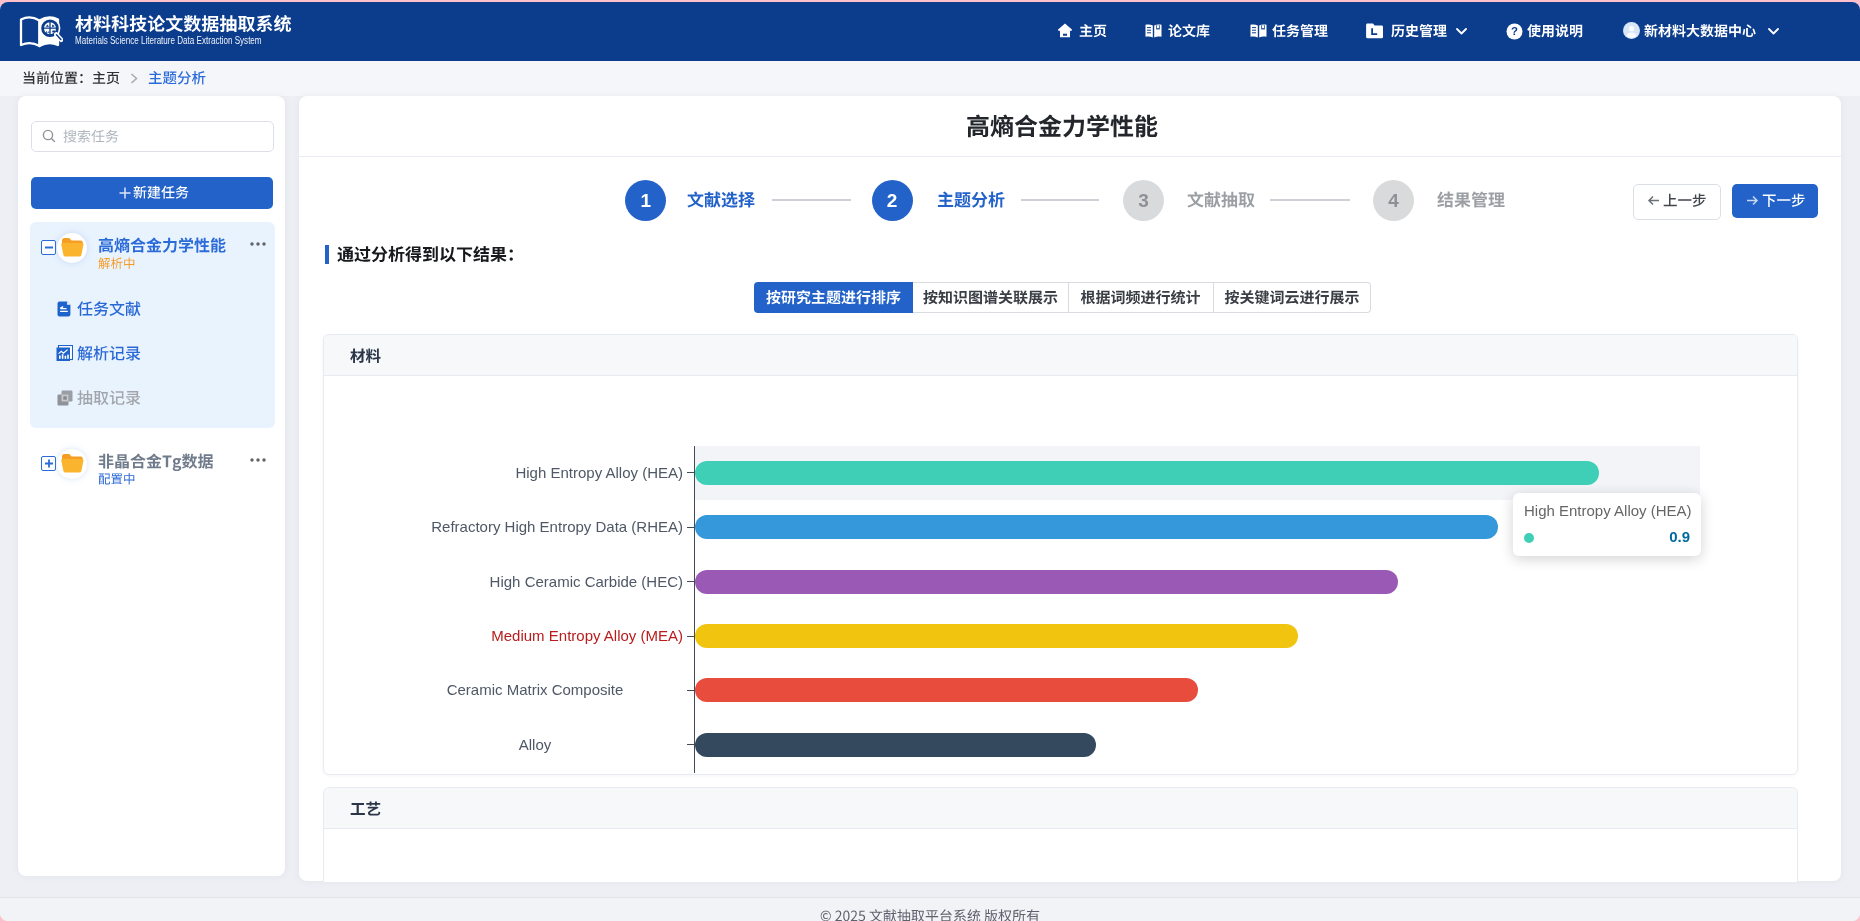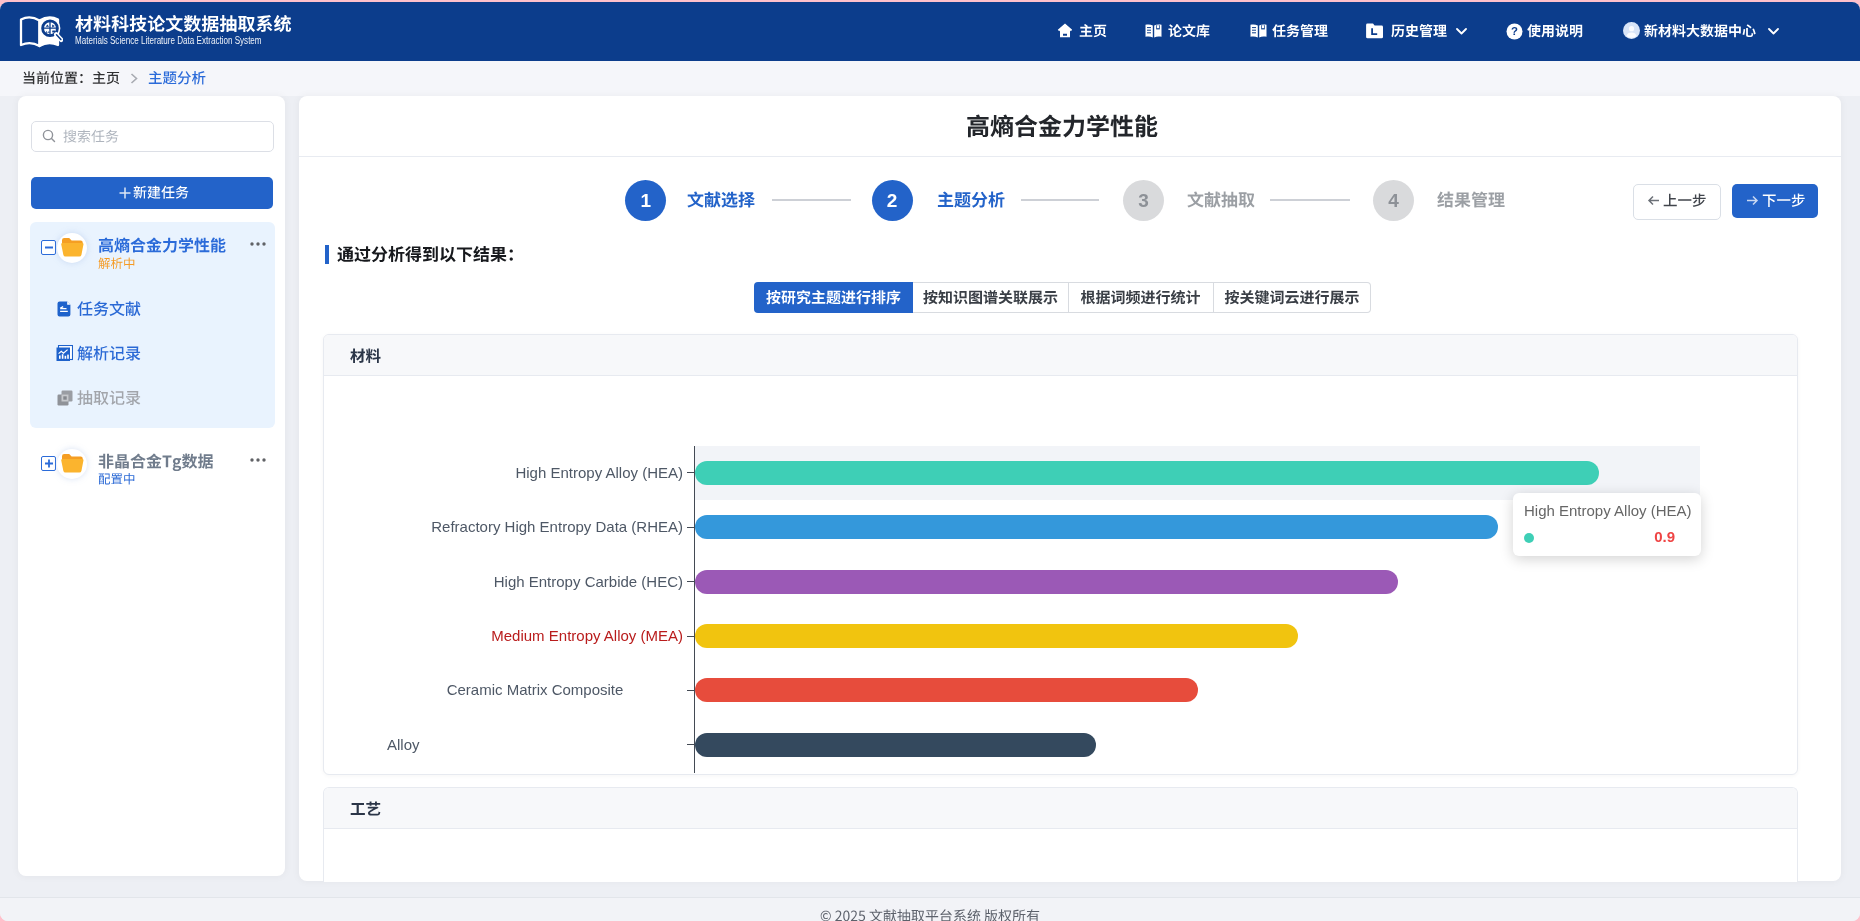--- a/index.html
+++ b/index.html
@@ -171,34 +171,34 @@
       <div style="position:absolute;left:695px;top:445.6px;width:1005px;height:54.4px;background:#f2f4f8"></div>
       <div style="position:absolute;left:694px;top:446px;width:1px;height:327px;background:#434a54"></div>
       <div style="position:absolute;left:695px;top:460.8px;width:904px;height:24px;background:#3ecfb6;border-radius:12px"></div>
       <div style="position:absolute;left:687px;top:472.3px;width:7px;height:1px;background:#434a54"></div>
       <div style="position:absolute;left:387px;top:463.8px;width:296px;height:18px;font:15px 'Liberation Sans',sans-serif;color:#4e5866;text-align:right;line-height:18px">High Entropy Alloy (HEA)</div>
       <div style="position:absolute;left:695px;top:515.2px;width:803px;height:24px;background:#3498db;border-radius:12px"></div>
       <div style="position:absolute;left:687px;top:526.7px;width:7px;height:1px;background:#434a54"></div>
       <div style="position:absolute;left:387px;top:518.2px;width:296px;height:18px;font:15px 'Liberation Sans',sans-serif;color:#4e5866;text-align:right;line-height:18px">Refractory High Entropy Data (RHEA)</div>
       <div style="position:absolute;left:695px;top:569.6px;width:703px;height:24px;background:#9b59b6;border-radius:12px"></div>
       <div style="position:absolute;left:687px;top:581.1px;width:7px;height:1px;background:#434a54"></div>
-      <div style="position:absolute;left:387px;top:572.6px;width:296px;height:18px;font:15px 'Liberation Sans',sans-serif;color:#4e5866;text-align:right;line-height:18px">High Entropy Carbide (HEC)</div>
+      <div style="position:absolute;left:387px;top:572.6px;width:296px;height:18px;font:15px 'Liberation Sans',sans-serif;color:#4e5866;text-align:right;line-height:18px">High Ceramic Carbide (HEC)</div>
       <div style="position:absolute;left:695px;top:624.0px;width:603px;height:24px;background:#f1c40f;border-radius:12px"></div>
       <div style="position:absolute;left:687px;top:635.5px;width:7px;height:1px;background:#434a54"></div>
       <div style="position:absolute;left:387px;top:627.0px;width:296px;height:18px;font:15px 'Liberation Sans',sans-serif;color:#b91c1c;text-align:right;line-height:18px">Medium Entropy Alloy (MEA)</div>
       <div style="position:absolute;left:695px;top:678.4000000000001px;width:503px;height:24px;background:#e74c3c;border-radius:12px"></div>
       <div style="position:absolute;left:687px;top:689.9000000000001px;width:7px;height:1px;background:#434a54"></div>
       <div style="position:absolute;left:387px;top:681.4000000000001px;width:296px;height:18px;font:15px 'Liberation Sans',sans-serif;color:#4e5866;text-align:center;line-height:18px">Ceramic Matrix Composite</div>
       <div style="position:absolute;left:695px;top:732.8000000000001px;width:401px;height:24px;background:#34495e;border-radius:12px"></div>
       <div style="position:absolute;left:687px;top:744.3000000000001px;width:7px;height:1px;background:#434a54"></div>
-      <div style="position:absolute;left:387px;top:735.8000000000001px;width:296px;height:18px;font:15px 'Liberation Sans',sans-serif;color:#4e5866;text-align:left;line-height:18px">Alloy</div>
+      <div style="position:absolute;left:387px;top:735.8000000000001px;width:296px;height:18px;font:15px 'Liberation Sans',sans-serif;color:#4e5866;text-align:center;line-height:18px">Alloy</div>
       <div style="position:absolute;left:1513px;top:493px;width:188px;height:63px;background:#fff;border-radius:6px;box-shadow:0 3px 14px rgba(0,0,0,0.18);z-index:60">
 <div style="position:absolute;left:11px;top:9px;font:15px 'Liberation Sans',sans-serif;color:#666">High Entropy Alloy (HEA)</div>
 <div style="position:absolute;left:11px;top:40px;width:10px;height:10px;border-radius:50%;background:#3ecfb6"></div>
-<div style="position:absolute;right:26px;top:35px;font:bold 15px 'Liberation Sans',sans-serif;color:#ef4444">0.9</div>
+<div style="position:absolute;right:11px;top:35px;font:bold 15px 'Liberation Sans',sans-serif;color:#0369a1">0.9</div>
 </div>
       <div style="position:absolute;left:323px;top:787px;width:1475px;height:95px;background:#fff;border:1px solid #e7eaf0;border-radius:6px 6px 0 0;border-bottom:none;box-sizing:border-box"></div>
       <div style="position:absolute;left:324px;top:788px;width:1473px;height:41px;background:#f7f8fa;border-bottom:1px solid #e7eaf0;border-radius:5px 5px 0 0;box-sizing:border-box"></div>
       <div style="position:absolute;left:0;top:897px;width:1860px;height:26px;background:#f2f3f7;border-top:1px solid #e2e5ea"></div>
 <svg style="position:absolute;left:0;top:0;z-index:50;pointer-events:none" width="1860" height="923" viewBox="0 0 1860 923">
 <path fill="#ffffff" d="M88.4 15.2V18.9H83.6V20.9H87.7C86.4 23.6 84.2 26.2 82 27.6C82.6 28.1 83.2 28.8 83.6 29.4C85.3 28.1 87 26.1 88.4 23.9V29.4C88.4 29.7 88.3 29.8 87.9 29.8C87.6 29.8 86.5 29.8 85.5 29.8C85.8 30.4 86.1 31.4 86.2 32C87.8 32 88.9 31.9 89.7 31.6C90.4 31.2 90.7 30.6 90.7 29.4V20.9H92.4V18.9H90.7V15.2ZM78.6 15.1V18.9H75.8V20.9H78.3C77.7 23.1 76.6 25.5 75.3 26.9C75.7 27.5 76.2 28.4 76.4 29.1C77.2 28.1 78 26.6 78.6 25.1V32H80.8V23.9C81.4 24.6 82 25.5 82.3 26L83.6 24.2C83.2 23.7 81.5 22 80.8 21.4V20.9H83.1V18.9H80.8V15.1ZM93.7 16.6C94.1 17.9 94.5 19.7 94.5 20.8L96.1 20.4C96.1 19.3 95.7 17.6 95.2 16.2ZM99.6 16.1C99.4 17.4 99 19.2 98.6 20.4L100 20.8C100.5 19.7 101 18 101.5 16.5ZM102.1 17.6C103.1 18.3 104.4 19.2 104.9 19.9L106 18.3C105.4 17.6 104.2 16.7 103.1 16.1ZM101.3 22.1C102.3 22.8 103.7 23.7 104.2 24.4L105.3 22.7C104.7 22 103.3 21.1 102.3 20.6ZM93.7 21.2V23.2H95.8C95.2 24.8 94.3 26.7 93.4 27.9C93.7 28.4 94.2 29.4 94.4 30.1C95.2 29 95.9 27.3 96.5 25.6V32H98.5V25.7C99 26.5 99.5 27.4 99.8 28L101.1 26.3C100.7 25.8 99 23.8 98.5 23.3V23.2H101.1V21.2H98.5V15.2H96.5V21.2ZM101.1 26.4 101.4 28.4 106.5 27.5V32H108.5V27.1L110.7 26.8L110.3 24.8L108.5 25.1V15.1H106.5V25.4ZM119.8 17.4C120.7 18.2 121.9 19.4 122.4 20.2L124 18.8C123.4 18 122.2 17 121.2 16.2ZM119.1 22.2C120.1 23 121.4 24.2 122 25L123.4 23.6C122.8 22.8 121.5 21.7 120.5 21ZM117.6 15.3C116.1 15.9 113.9 16.5 111.8 16.8C112.1 17.2 112.3 18 112.4 18.5C113 18.4 113.7 18.3 114.4 18.2V20.2H111.7V22.2H114.1C113.5 24 112.5 25.9 111.5 27.1C111.8 27.6 112.3 28.5 112.5 29.1C113.2 28.2 113.9 27 114.4 25.6V32H116.5V24.7C116.9 25.4 117.4 26.2 117.6 26.7L118.9 25C118.5 24.6 117 22.8 116.5 22.4V22.2H118.9V20.2H116.5V17.8C117.3 17.6 118.1 17.3 118.8 17.1ZM118.6 26.8 118.9 28.8 124.4 27.9V32H126.5V27.5L128.6 27.1L128.3 25.1L126.5 25.4V15.1H124.4V25.8ZM140 15.1V17.7H136.1V19.7H140V21.9H136.4V23.8H137.4L136.8 24C137.5 25.6 138.3 27.1 139.4 28.3C138.1 29.1 136.7 29.7 135.1 30.1C135.5 30.5 136 31.5 136.2 32C138 31.5 139.6 30.8 141 29.8C142.2 30.8 143.7 31.6 145.5 32.1C145.8 31.5 146.4 30.6 146.9 30.2C145.2 29.8 143.8 29.2 142.7 28.4C144.2 26.9 145.3 24.9 146 22.4L144.6 21.8L144.3 21.9H142.1V19.7H146.2V17.7H142.1V15.1ZM138.9 23.8H143.3C142.8 25.1 142 26.1 141 27C140.1 26.1 139.4 25 138.9 23.8ZM132 15.1V18.6H129.9V20.6H132V23.8C131.1 24 130.3 24.2 129.6 24.3L130.2 26.4L132 25.9V29.7C132 29.9 131.9 30 131.6 30C131.4 30 130.6 30 129.9 30C130.2 30.6 130.4 31.4 130.5 32C131.8 32 132.7 31.9 133.3 31.6C133.9 31.2 134.1 30.7 134.1 29.7V25.4L136 24.8L135.7 22.8L134.1 23.3V20.6H135.9V18.6H134.1V15.1ZM148.7 16.8C149.8 17.7 151.4 18.9 152 19.8L153.5 18.1C152.7 17.3 151.2 16.1 150.1 15.3ZM161.5 22.6C160.4 23.4 158.8 24.3 157.3 25V21.9H155.9C157.2 20.7 158.2 19.4 159.1 18C160.3 20.1 161.9 22 163.6 23.2C163.9 22.7 164.6 21.9 165.1 21.5C163.2 20.3 161.3 18.1 160.2 16.1L160.4 15.5L158.1 15.1C157.2 17.3 155.4 19.8 152.7 21.7C153.2 22.1 153.9 22.9 154.2 23.4C154.5 23.1 154.8 22.9 155.1 22.6V28.7C155.1 30.9 155.8 31.5 158.2 31.5C158.7 31.5 161 31.5 161.5 31.5C163.5 31.5 164.2 30.7 164.4 27.9C163.8 27.8 162.9 27.4 162.4 27.1C162.3 29.2 162.2 29.6 161.3 29.6C160.8 29.6 158.9 29.6 158.4 29.6C157.5 29.6 157.3 29.5 157.3 28.7V27.1C159.1 26.4 161.2 25.4 162.9 24.4ZM147.8 20.7V22.8H150.3V28.5C150.3 29.4 149.8 30.1 149.4 30.4C149.7 30.7 150.3 31.5 150.5 31.9C150.8 31.5 151.4 31 154.6 28.4C154.3 28 154 27.1 153.8 26.5L152.3 27.7V20.7ZM172.7 15.6C173.1 16.4 173.5 17.4 173.7 18.2H166V20.3H168.9C169.9 22.8 171.1 25 172.7 26.8C170.9 28.3 168.5 29.3 165.7 30C166.1 30.5 166.8 31.5 167 32C169.9 31.2 172.3 30 174.3 28.4C176.2 30 178.6 31.1 181.4 31.9C181.7 31.3 182.4 30.4 182.9 29.9C180.2 29.3 177.9 28.2 176 26.8C177.6 25 178.8 22.9 179.8 20.3H182.5V18.2H174.7L176.2 17.7C176 17 175.5 15.8 175 15ZM174.4 25.3C173 23.9 171.9 22.2 171.1 20.3H177.3C176.6 22.3 175.6 23.9 174.4 25.3ZM190.9 15.4C190.6 16 190.1 17 189.7 17.7L191.1 18.3C191.6 17.7 192.2 16.9 192.8 16.1ZM190 26.2C189.7 26.8 189.3 27.3 188.8 27.8L187.3 27.1L187.9 26.2ZM184.7 27.8C185.6 28.1 186.5 28.6 187.3 29C186.3 29.6 185.1 30.1 183.8 30.4C184.1 30.8 184.5 31.5 184.7 32C186.4 31.6 187.8 30.9 189 30C189.6 30.3 190 30.6 190.4 30.9L191.7 29.5C191.3 29.3 190.9 29 190.4 28.7C191.3 27.7 192 26.4 192.5 24.8L191.3 24.3L191 24.4H188.7L189 23.7L187.1 23.4C187 23.7 186.8 24.1 186.7 24.4H184.4V26.2H185.8C185.4 26.8 185.1 27.3 184.7 27.8ZM184.5 16.1C184.9 16.8 185.4 17.7 185.5 18.3H184.1V20H186.7C185.9 20.9 184.8 21.7 183.7 22.1C184.1 22.5 184.6 23.2 184.8 23.7C185.7 23.2 186.7 22.5 187.5 21.7V23.3H189.5V21.3C190.2 21.9 190.9 22.5 191.3 22.8L192.4 21.3C192.1 21.1 191.1 20.5 190.3 20H192.9V18.3H189.5V15.1H187.5V18.3H185.6L187.1 17.7C187 17.1 186.5 16.1 186.1 15.5ZM194.3 15.2C193.9 18.4 193.1 21.5 191.7 23.4C192.1 23.7 192.9 24.4 193.2 24.8C193.6 24.3 193.9 23.7 194.2 23.1C194.5 24.5 194.9 25.8 195.5 26.9C194.5 28.4 193.2 29.6 191.4 30.4C191.7 30.8 192.3 31.7 192.5 32.1C194.2 31.3 195.5 30.2 196.5 28.8C197.3 30.1 198.3 31.1 199.6 31.9C199.9 31.4 200.5 30.6 201 30.2C199.6 29.5 198.5 28.3 197.7 26.9C198.5 25.1 199.1 23 199.4 20.5H200.6V18.5H195.7C196 17.5 196.2 16.5 196.3 15.5ZM197.4 20.5C197.2 22 197 23.4 196.5 24.6C196.1 23.3 195.7 21.9 195.5 20.5ZM210.1 26.2V32H211.9V31.5H216.3V32H218.2V26.2H215V24.5H218.6V22.7H215V21.1H218.1V15.9H208.2V21.4C208.2 24.2 208.1 28.2 206.3 30.8C206.8 31.1 207.7 31.7 208 32.1C209.4 30.1 210 27.1 210.2 24.5H213V26.2ZM210.3 17.7H216.1V19.3H210.3ZM210.3 21.1H213V22.7H210.3L210.3 21.4ZM211.9 29.8V28H216.3V29.8ZM203.9 15.2V18.6H202V20.5H203.9V23.8L201.7 24.3L202.2 26.4L203.9 25.9V29.5C203.9 29.8 203.8 29.8 203.6 29.8C203.4 29.8 202.8 29.8 202.1 29.8C202.4 30.4 202.6 31.3 202.7 31.8C203.8 31.8 204.6 31.7 205.2 31.4C205.7 31.1 205.9 30.5 205.9 29.5V25.3L207.7 24.8L207.5 22.8L205.9 23.2V20.5H207.7V18.6H205.9V15.2ZM222.2 15.1V18.5H220V20.5H222.2V23.8C221.3 24 220.5 24.2 219.8 24.4L220.3 26.4L222.2 25.9V29.8C222.2 30 222.1 30.1 221.9 30.1C221.7 30.1 220.9 30.1 220.2 30.1C220.5 30.7 220.7 31.5 220.8 32.1C222.1 32.1 222.9 32 223.5 31.7C224.1 31.4 224.3 30.8 224.3 29.8V25.4L226.2 24.8L226 22.9L224.3 23.3V20.5H226V18.5H224.3V15.1ZM228.5 25.9H230.3V28.6H228.5ZM228.5 23.8V21.2H230.3V23.8ZM234.3 25.9V28.6H232.4V25.9ZM234.3 23.8H232.4V21.2H234.3ZM230.3 15.2V19.2H226.5V32H228.5V30.7H234.3V31.9H236.5V19.2H232.4V15.2ZM252.2 19.1C251.9 21.1 251.4 23 250.7 24.6C250 23 249.5 21.1 249.2 19.1ZM246.6 17V19.1H247.2C247.7 22 248.4 24.7 249.5 26.9C248.6 28.4 247.4 29.7 246 30.5C246.5 30.8 247.1 31.6 247.4 32.1C248.6 31.2 249.7 30.2 250.7 28.9C251.5 30.1 252.4 31.1 253.6 31.9C254 31.4 254.6 30.6 255.1 30.3C253.8 29.5 252.7 28.4 251.9 27C253.2 24.5 254.1 21.3 254.5 17.3L253.1 17L252.8 17ZM238.1 27.8 238.5 29.8 243.3 29V32H245.4V28.6L247 28.4L246.8 26.6L245.4 26.8V17.8H246.5V15.9H238.3V17.8H239.3V27.6ZM241.3 17.8H243.3V19.6H241.3ZM241.3 21.5H243.3V23.4H241.3ZM241.3 25.3H243.3V27.1L241.3 27.3ZM259.9 26.6C259 27.7 257.6 28.9 256.2 29.7C256.7 30 257.6 30.7 258.1 31.1C259.4 30.2 261 28.7 262.1 27.3ZM266.6 27.6C268 28.6 269.8 30.1 270.6 31.1L272.5 29.8C271.6 28.8 269.8 27.4 268.4 26.5ZM267.1 22.5C267.4 22.8 267.7 23.2 268.1 23.6L262.7 23.9C265 22.8 267.3 21.3 269.5 19.7L267.9 18.3C267.1 18.9 266.2 19.6 265.3 20.2L261.7 20.4C262.8 19.6 263.9 18.8 264.8 17.9C267.1 17.6 269.3 17.3 271.2 16.9L269.6 15.1C266.6 15.8 261.6 16.3 257.2 16.4C257.4 16.9 257.6 17.8 257.7 18.3C259 18.3 260.4 18.2 261.8 18.1C260.8 19 259.9 19.7 259.5 19.9C259 20.3 258.6 20.5 258.1 20.6C258.4 21.1 258.7 22.1 258.7 22.5C259.2 22.3 259.7 22.2 262.6 22C261.4 22.7 260.4 23.2 259.9 23.5C258.7 24 258 24.3 257.3 24.4C257.6 25 257.9 26 257.9 26.4C258.5 26.1 259.4 26 263.5 25.7V29.7C263.5 29.8 263.4 29.9 263.1 29.9C262.8 29.9 261.7 29.9 260.8 29.9C261.1 30.4 261.4 31.4 261.5 32C262.9 32 263.9 32 264.7 31.6C265.5 31.3 265.7 30.8 265.7 29.7V25.5L269.4 25.2C269.9 25.8 270.3 26.3 270.5 26.8L272.2 25.8C271.5 24.6 270 22.9 268.7 21.7ZM285.8 24.2V29.3C285.8 31.1 286.2 31.8 287.8 31.8C288.1 31.8 288.7 31.8 289 31.8C290.4 31.8 290.9 30.9 291.1 28.1C290.5 28 289.7 27.6 289.2 27.2C289.2 29.5 289.1 29.9 288.8 29.9C288.7 29.9 288.3 29.9 288.2 29.9C288 29.9 287.9 29.9 287.9 29.3V24.2ZM282.4 24.3C282.3 27.3 282.1 29.2 279.3 30.4C279.8 30.8 280.4 31.6 280.6 32.2C283.9 30.6 284.4 28.1 284.5 24.3ZM274.2 29.2 274.7 31.3C276.4 30.7 278.6 29.8 280.7 29L280.3 27.1C278 27.9 275.7 28.8 274.2 29.2ZM284 15.6C284.2 16.2 284.5 16.9 284.7 17.5H280.7V19.4H283.5C282.8 20.4 281.9 21.5 281.6 21.9C281.2 22.2 280.6 22.4 280.2 22.5C280.4 22.9 280.8 24 280.9 24.5C281.5 24.3 282.4 24.1 288.5 23.5C288.8 24 289 24.4 289.1 24.8L291 23.8C290.5 22.7 289.3 21 288.4 19.8L286.7 20.6C287 21 287.3 21.4 287.6 21.8L284 22.1C284.7 21.3 285.4 20.3 286.1 19.4H290.8V17.5H285.8L286.9 17.2C286.8 16.6 286.4 15.7 286 15.1ZM274.6 23C274.9 22.9 275.3 22.8 276.8 22.6C276.2 23.4 275.7 24 275.5 24.2C274.9 24.9 274.5 25.3 274.1 25.4C274.3 25.9 274.6 27 274.8 27.4C275.2 27.1 276 26.8 280.3 25.9C280.2 25.4 280.2 24.6 280.3 24L277.8 24.5C278.9 23.1 280 21.5 280.9 19.9L279 18.7C278.7 19.4 278.3 20 278 20.6L276.7 20.7C277.7 19.3 278.6 17.6 279.3 16L277.1 15C276.5 17 275.4 19.2 275 19.8C274.6 20.4 274.3 20.7 273.9 20.9C274.1 21.5 274.5 22.6 274.6 23Z"></path>
         <path fill="#fff" d="M1083.8 25.1C1084.5 25.5 1085.3 26.2 1085.9 26.8H1080.3V28.4H1085.1V30.8H1081.1V32.5H1085.1V35.2H1079.7V36.8H1092.3V35.2H1086.9V32.5H1091V30.8H1086.9V28.4H1091.6V26.8H1087.2L1087.9 26.2C1087.3 25.6 1086.1 24.7 1085.2 24.1ZM1099.2 29.7V32.2C1099.2 33.6 1098.4 35 1093.6 35.9C1093.9 36.3 1094.4 36.9 1094.6 37.3C1099.8 36.2 1100.9 34.3 1100.9 32.3V29.7ZM1100.5 34.7C1102.1 35.4 1104.3 36.5 1105.3 37.3L1106.4 36C1105.2 35.2 1103 34.2 1101.5 33.5ZM1095.1 27.6V34.1H1096.8V29.1H1103.3V34.1H1105.1V27.6H1100C1100.2 27.2 1100.4 26.8 1100.6 26.3H1106.2V24.8H1093.9V26.3H1098.8C1098.6 26.8 1098.5 27.2 1098.4 27.6Z"></path>
         <path fill="#fff" d="M1169.2 25.4C1170.1 26.1 1171.2 27.1 1171.8 27.7L1172.9 26.4C1172.3 25.8 1171.1 24.9 1170.2 24.3ZM1179.2 29.9C1178.3 30.5 1177 31.2 1175.9 31.8V29.4H1174.8C1175.8 28.5 1176.6 27.4 1177.2 26.4C1178.2 28 1179.5 29.4 1180.7 30.4C1181 30 1181.5 29.4 1181.9 29.1C1180.5 28.1 1178.9 26.4 1178.1 24.8L1178.3 24.4L1176.5 24.1C1175.8 25.8 1174.4 27.8 1172.3 29.2C1172.7 29.5 1173.2 30.1 1173.4 30.5C1173.7 30.3 1173.9 30.1 1174.2 29.9V34.7C1174.2 36.4 1174.7 36.9 1176.6 36.9C1176.9 36.9 1178.7 36.9 1179.1 36.9C1180.7 36.9 1181.2 36.2 1181.4 34C1180.9 33.9 1180.2 33.7 1179.9 33.4C1179.8 35.1 1179.6 35.4 1179 35.4C1178.5 35.4 1177.1 35.4 1176.7 35.4C1176 35.4 1175.9 35.3 1175.9 34.7V33.4C1177.2 32.9 1178.9 32.1 1180.2 31.3ZM1168.4 28.4V30H1170.4V34.5C1170.4 35.2 1170 35.7 1169.7 36C1170 36.2 1170.4 36.8 1170.5 37.2C1170.8 36.8 1171.2 36.4 1173.7 34.4C1173.5 34.1 1173.3 33.4 1173.1 33L1172 33.9V28.4ZM1187.8 24.5C1188.1 25.1 1188.4 25.9 1188.6 26.5H1182.6V28.1H1184.8C1185.6 30.1 1186.6 31.8 1187.8 33.2C1186.4 34.3 1184.5 35.1 1182.3 35.7C1182.7 36.1 1183.2 36.8 1183.4 37.2C1185.6 36.6 1187.5 35.6 1189.1 34.4C1190.6 35.6 1192.4 36.6 1194.6 37.1C1194.8 36.7 1195.3 36 1195.7 35.6C1193.6 35.1 1191.8 34.3 1190.4 33.2C1191.6 31.8 1192.6 30.1 1193.3 28.1H1195.4V26.5H1189.3L1190.5 26.1C1190.4 25.5 1189.9 24.6 1189.6 24ZM1189.1 32C1188 30.9 1187.2 29.6 1186.6 28.1H1191.4C1190.8 29.7 1190.1 30.9 1189.1 32ZM1202.5 24.4C1202.6 24.7 1202.7 25.1 1202.9 25.4H1197.6V29.4C1197.6 31.4 1197.5 34.4 1196.3 36.4C1196.7 36.5 1197.4 37 1197.7 37.3C1199 35.1 1199.2 31.7 1199.2 29.4V27H1202.4C1202.3 27.4 1202.2 27.8 1202 28.2H1199.7V29.7H1201.3C1201.1 30.1 1200.9 30.5 1200.8 30.6C1200.5 31.1 1200.3 31.4 1200 31.4C1200.2 31.9 1200.5 32.7 1200.5 33C1200.7 32.9 1201.3 32.8 1202 32.8H1204V34H1199.4V35.5H1204V37.3H1205.7V35.5H1209.4V34H1205.7V32.8H1208.5L1208.5 31.3H1205.7V30.2H1204V31.3H1202.1C1202.5 30.8 1202.8 30.3 1203.1 29.7H1209V28.2H1203.9L1204.2 27.5L1202.7 27H1209.4V25.4H1204.8C1204.6 25 1204.4 24.5 1204.1 24.1Z"></path>
         <path fill="#fff" d="M1275.7 24.2C1274.9 26.2 1273.6 28.3 1272.2 29.6C1272.5 30 1273 30.9 1273.2 31.4C1273.6 31 1274 30.5 1274.3 30V37.2H1276V27.5C1276.3 27 1276.6 26.4 1276.9 25.8C1277.1 26.2 1277.3 26.8 1277.4 27.2C1278.3 27.1 1279.3 27 1280.3 26.8V30H1276.5V31.6H1280.3V35.2H1277V36.8H1285.4V35.2H1282V31.6H1285.5V30H1282V26.5C1283.1 26.3 1284.2 26 1285.2 25.7L1283.9 24.3C1282.2 25 1279.4 25.5 1276.9 25.8C1277.1 25.4 1277.2 25.1 1277.4 24.7ZM1291.9 30.7C1291.8 31.2 1291.7 31.5 1291.6 31.9H1287.6V33.4H1291C1290.2 34.7 1288.8 35.4 1286.7 35.9C1287 36.2 1287.5 36.9 1287.7 37.2C1290.2 36.5 1291.9 35.4 1292.8 33.4H1296.6C1296.4 34.7 1296.1 35.4 1295.8 35.6C1295.7 35.7 1295.5 35.7 1295.2 35.7C1294.8 35.7 1293.7 35.7 1292.8 35.6C1293.1 36 1293.3 36.6 1293.3 37.1C1294.3 37.1 1295.2 37.1 1295.7 37.1C1296.3 37.1 1296.8 37 1297.2 36.6C1297.7 36.1 1298.1 35 1298.4 32.6C1298.4 32.4 1298.4 31.9 1298.4 31.9H1293.3C1293.4 31.6 1293.5 31.2 1293.6 30.9ZM1295.9 26.9C1295.1 27.5 1294.1 28 1293 28.4C1292 28 1291.3 27.5 1290.7 26.9L1290.8 26.9ZM1291 24.1C1290.3 25.3 1289 26.6 1287 27.5C1287.3 27.7 1287.8 28.4 1288 28.8C1288.6 28.5 1289.1 28.1 1289.6 27.8C1290 28.2 1290.5 28.6 1291.1 29C1289.7 29.3 1288.1 29.6 1286.6 29.7C1286.9 30.1 1287.1 30.7 1287.2 31.1C1289.2 30.9 1291.2 30.5 1293 29.9C1294.6 30.5 1296.5 30.8 1298.7 31C1298.9 30.6 1299.3 29.9 1299.6 29.5C1298 29.4 1296.5 29.3 1295.1 29C1296.6 28.2 1297.8 27.3 1298.6 26L1297.6 25.4L1297.3 25.5H1292.1C1292.3 25.1 1292.5 24.8 1292.7 24.4ZM1302.7 29.9V37.3H1304.4V36.9H1310.4V37.3H1312V33.6H1304.4V33H1311.3V29.9ZM1310.4 35.7H1304.4V34.9H1310.4ZM1305.9 27.2C1306 27.5 1306.2 27.8 1306.3 28H1301V30.5H1302.6V29.3H1311.3V30.5H1313V28H1308C1307.8 27.7 1307.6 27.3 1307.4 26.9ZM1304.4 31.1H1309.7V31.8H1304.4ZM1302.3 24C1301.9 25.2 1301.2 26.4 1300.4 27.1C1300.8 27.3 1301.5 27.7 1301.8 27.9C1302.3 27.5 1302.7 26.9 1303 26.3H1303.5C1303.9 26.8 1304.2 27.4 1304.4 27.8L1305.8 27.3C1305.7 27 1305.4 26.6 1305.2 26.3H1306.9V25.1H1303.6C1303.7 24.9 1303.8 24.6 1303.9 24.3ZM1308.3 24C1308 25 1307.5 26 1306.9 26.7C1307.2 26.8 1307.9 27.2 1308.2 27.4C1308.5 27.1 1308.8 26.7 1309 26.3H1309.6C1310 26.8 1310.5 27.4 1310.6 27.8L1312 27.2C1311.9 26.9 1311.6 26.6 1311.4 26.3H1313.3V25.1H1309.6C1309.7 24.9 1309.8 24.6 1309.9 24.3ZM1321.2 28.6H1322.6V29.8H1321.2ZM1324.1 28.6H1325.4V29.8H1324.1ZM1321.2 26.1H1322.6V27.3H1321.2ZM1324.1 26.1H1325.4V27.3H1324.1ZM1318.6 35.3V36.8H1327.7V35.3H1324.2V34H1327.2V32.5H1324.2V31.3H1327V24.7H1319.7V31.3H1322.5V32.5H1319.6V34H1322.5V35.3ZM1314.3 34.3 1314.7 36C1316.1 35.5 1317.8 35 1319.3 34.5L1319 32.9L1317.7 33.3V30.5H1318.9V29H1317.7V26.5H1319.2V24.9H1314.5V26.5H1316V29H1314.6V30.5H1316V33.8Z"></path>
         <path fill="#fff" d="M1392.3 24.7V29.6C1392.3 31.7 1392.3 34.5 1391.3 36.3C1391.7 36.5 1392.5 37 1392.8 37.3C1393.9 35.2 1394.1 31.9 1394.1 29.6V26.2H1404.3V24.7ZM1397.8 26.9C1397.8 27.6 1397.7 28.2 1397.7 28.9H1394.6V30.5H1397.6C1397.3 32.7 1396.4 34.7 1394 35.9C1394.4 36.2 1394.9 36.8 1395.1 37.2C1397.9 35.6 1398.9 33.2 1399.3 30.5H1402.1C1402 33.5 1401.8 34.8 1401.4 35.2C1401.3 35.3 1401.1 35.4 1400.8 35.4C1400.5 35.4 1399.7 35.3 1398.9 35.3C1399.2 35.7 1399.4 36.5 1399.5 37C1400.3 37 1401.1 37 1401.6 36.9C1402.2 36.9 1402.5 36.7 1402.9 36.3C1403.4 35.6 1403.6 33.9 1403.8 29.6C1403.8 29.4 1403.9 28.9 1403.9 28.9H1399.4C1399.5 28.2 1399.5 27.6 1399.5 26.9ZM1408.2 27.8H1411.1V29.7H1408.2ZM1412.9 27.8H1415.8V29.7H1412.9ZM1408.7 31.5 1407.1 32C1407.6 33.1 1408.3 34 1409 34.7C1408.2 35.1 1407 35.5 1405.4 35.8C1405.8 36.2 1406.2 36.9 1406.4 37.3C1408.3 36.9 1409.6 36.4 1410.5 35.7C1412.5 36.7 1414.9 37 1418 37.1C1418.1 36.5 1418.4 35.8 1418.7 35.4C1415.8 35.4 1413.6 35.2 1411.8 34.4C1412.5 33.5 1412.8 32.5 1412.9 31.3H1417.5V26.1H1412.9V24.2H1411.1V26.1H1406.5V31.3H1411.1C1411 32.1 1410.8 32.9 1410.3 33.6C1409.7 33 1409.1 32.4 1408.7 31.5ZM1421.7 29.9V37.3H1423.4V36.9H1429.4V37.3H1431V33.6H1423.4V33H1430.3V29.9ZM1429.4 35.7H1423.4V34.9H1429.4ZM1424.9 27.2C1425 27.5 1425.2 27.8 1425.3 28H1420V30.5H1421.6V29.3H1430.3V30.5H1432V28H1427C1426.8 27.7 1426.6 27.3 1426.4 26.9ZM1423.4 31.1H1428.7V31.8H1423.4ZM1421.3 24C1420.9 25.2 1420.2 26.4 1419.4 27.1C1419.8 27.3 1420.5 27.7 1420.8 27.9C1421.3 27.5 1421.7 26.9 1422 26.3H1422.5C1422.9 26.8 1423.2 27.4 1423.4 27.8L1424.8 27.3C1424.7 27 1424.4 26.6 1424.2 26.3H1425.9V25.1H1422.6C1422.7 24.9 1422.8 24.6 1422.9 24.3ZM1427.3 24C1427 25 1426.5 26 1425.9 26.7C1426.2 26.8 1426.9 27.2 1427.2 27.4C1427.5 27.1 1427.8 26.7 1428 26.3H1428.6C1429 26.8 1429.5 27.4 1429.6 27.8L1431 27.2C1430.9 26.9 1430.6 26.6 1430.4 26.3H1432.3V25.1H1428.6C1428.7 24.9 1428.8 24.6 1428.9 24.3ZM1440.2 28.6H1441.6V29.8H1440.2ZM1443.1 28.6H1444.4V29.8H1443.1ZM1440.2 26.1H1441.6V27.3H1440.2ZM1443.1 26.1H1444.4V27.3H1443.1ZM1437.6 35.3V36.8H1446.7V35.3H1443.2V34H1446.2V32.5H1443.2V31.3H1446V24.7H1438.7V31.3H1441.5V32.5H1438.6V34H1441.5V35.3ZM1433.3 34.3 1433.7 36C1435.1 35.5 1436.8 35 1438.3 34.5L1438 32.9L1436.7 33.3V30.5H1437.9V29H1436.7V26.5H1438.2V24.9H1433.5V26.5H1435V29H1433.6V30.5H1435V33.8Z"></path>

